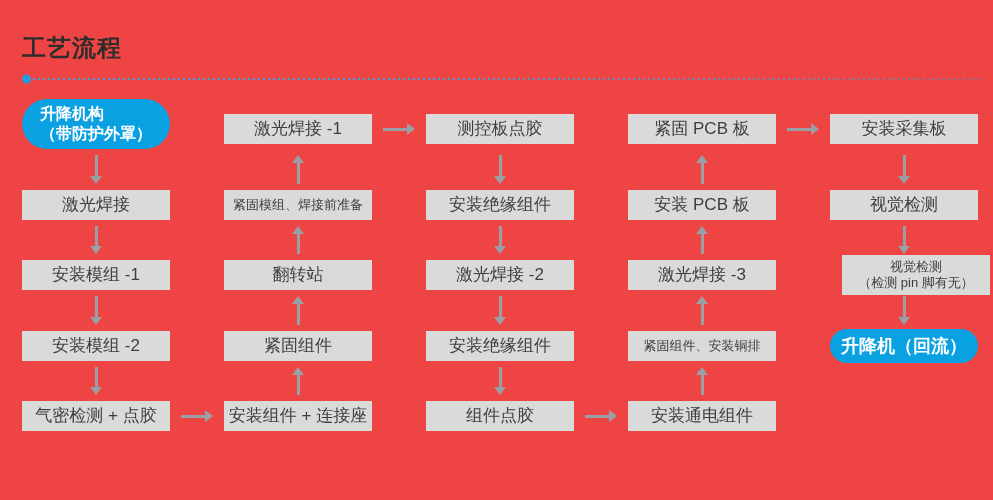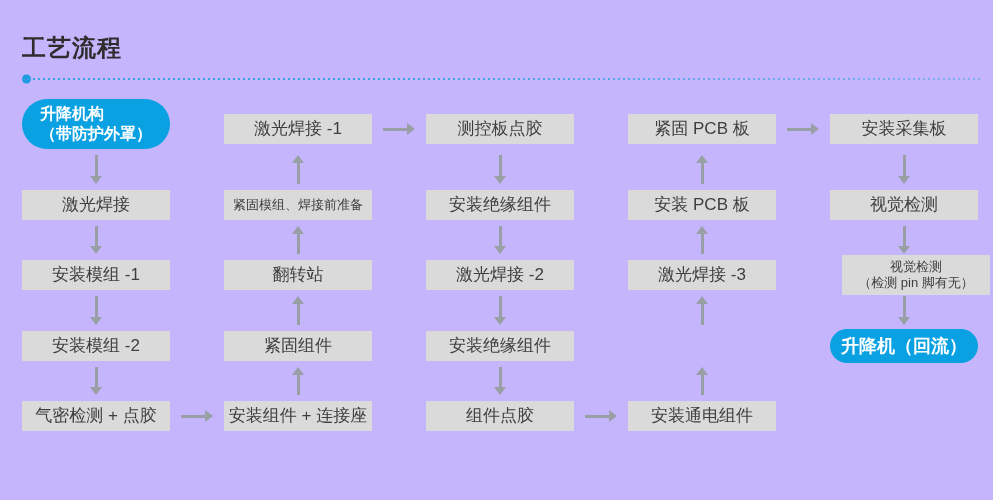--- a/index.html
+++ b/index.html
@@ -8,21 +8,21 @@
     --text:#3e3e3e;
     --title:#2d2d2d;
     --arrow:#99a0a5;
   }
   *{box-sizing:border-box;margin:0;padding:0;}
   html,body{background:#fff;}
   body{
     width:993px;height:500px;overflow:hidden;
     font-family:"Liberation Sans","DejaVu Sans",sans-serif;
   }
-  .page{width:993px;height:500px;background:#c4b5fd;position:relative;}
+  .page{width:993px;height:500px;background:#ef4444;position:relative;}
 
   
   .header{padding:34px 13px 0 22px;}
   .page-title{
     font-size:24px;font-weight:bold;color:var(--title);
     line-height:28px;letter-spacing:1px;
   }
   .rule{position:relative;height:10px;margin-top:12px;}
   .rule-dot{
     position:absolute;left:0;top:50%;transform:translateY(-50%);
@@ -200,20 +200,21 @@
     <div class="box" style="grid-column:7;grid-row:3">安装 PCB 板</div>
     <div class="va" style="grid-column:7;grid-row:4">
         <i class="head-up"></i>
         <i class="stem"></i>
       </div>
     <div class="box" style="grid-column:7;grid-row:5">激光焊接 -3</div>
     <div class="va" style="grid-column:7;grid-row:6">
         <i class="head-up"></i>
         <i class="stem"></i>
       </div>
+    <div class="box small" style="grid-column:7;grid-row:7">紧固组件、安装铜排</div>
     <div class="va" style="grid-column:7;grid-row:8">
         <i class="head-up"></i>
         <i class="stem"></i>
       </div>
     <div class="box" style="grid-column:7;grid-row:9">安装通电组件</div>
 
     <div class="ha r1" style="grid-column:8;grid-row:1">
         <i class="stem-h"></i>
         <i class="head-right"></i>
       </div>

